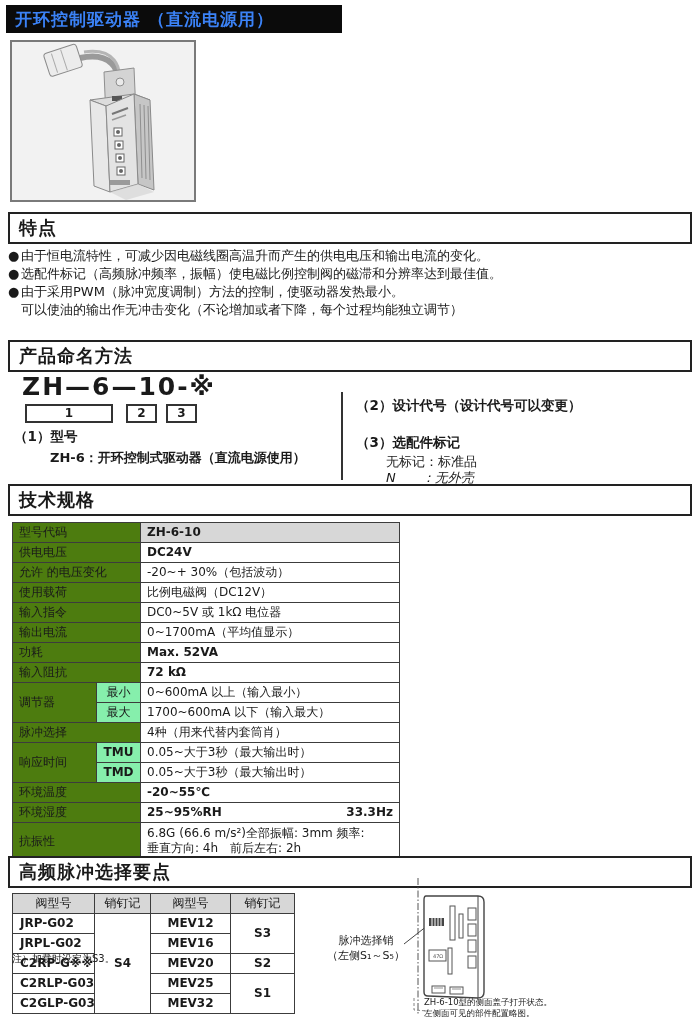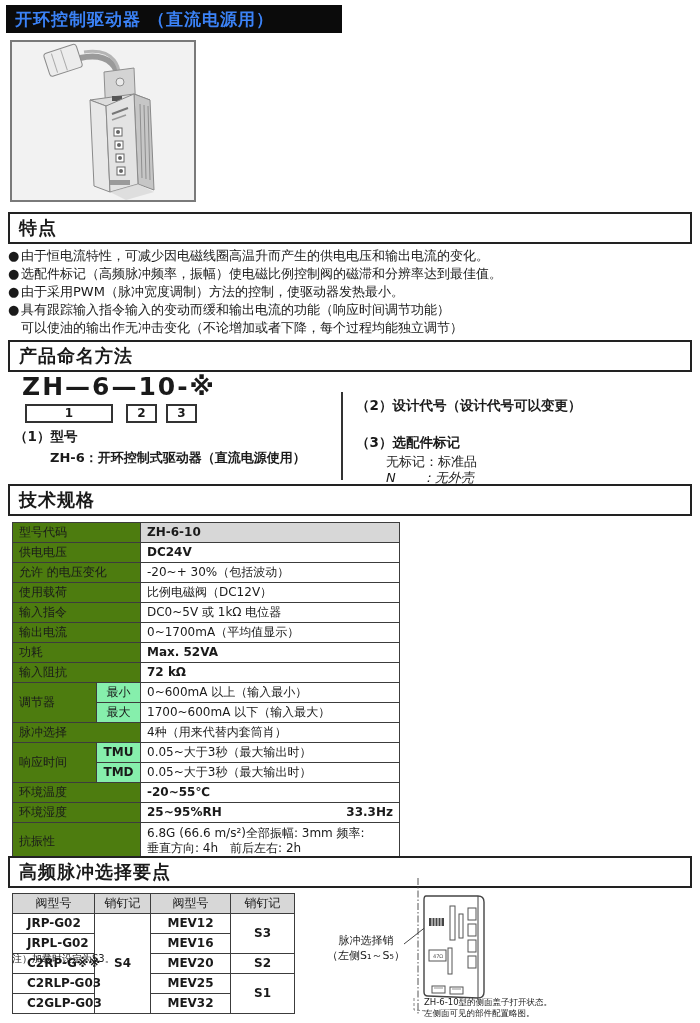--- a/index.html
+++ b/index.html
@@ -62,21 +62,21 @@
   
   .pin-table{
     position:absolute;left:12px;top:893px;width:282px;border-collapse:collapse;
     font-size:12px;table-layout:fixed;
   }
   .pin-table td{
     border:1px solid #3c3c3c;height:17px;padding:1px 4px;line-height:15px;
     white-space:nowrap;
   }
   .pin-table td.hd{background:#d7d7d7;text-align:center;}
-  .pin-table td.model{font-weight:bold;padding-left:14px;}
+  .pin-table td.model{font-weight:bold;padding-left:7px;}
   .pin-table td.mev{font-weight:bold;text-align:center;}
   .pin-table td.pin{font-weight:bold;text-align:center;}
   .pc1{width:82px;}.pc2{width:56px;}.pc3{width:80px;}.pc4{width:64px;}
   .pin-note{position:absolute;left:12px;top:952px;font-size:10px;}
   
   .diag-label{
     position:absolute;left:318px;top:933px;width:96px;text-align:center;
     font-size:11px;line-height:15px;white-space:nowrap;
   }
   .diag-svg{position:absolute;left:404px;top:878px;}
@@ -135,21 +135,20 @@
 
     <polygon points="98,150 126,142 142,150 114,158" fill="#d0d0d0" opacity="0.6"></polygon>
   </svg>
 </div>
 
 <div class="section-hd" style="top:212px;">特点</div>
 <div class="features">
   <div class="feat-line"><span class="blt">●</span><span>由于恒电流特性，可减少因电磁线圈高温升而产生的供电电压和输出电流的变化。</span></div>
   <div class="feat-line"><span class="blt">●</span><span>选配件标记（高频脉冲频率，振幅）使电磁比例控制阀的磁滞和分辨率达到最佳值。</span></div>
   <div class="feat-line"><span class="blt">●</span><span>由于采用PWM（脉冲宽度调制）方法的控制，使驱动器发热最小。</span></div>
-  <div class="feat-line"><span class="blt">●</span><span>具有跟踪输入指令输入的变动而缓和输出电流的功能（响应时间调节功能）</span></div>
   <div class="feat-line cont"><span>可以使油的输出作无冲击变化（不论增加或者下降，每个过程均能独立调节）</span></div>
 </div>
 
 <div class="section-hd" style="top:340px;">产品命名方法</div>
 <div class="model-code">ZH—6—10-※</div>
 <div class="nbox n1">1</div>
 <div class="nbox n2">2</div>
 <div class="nbox n3">3</div>
 <div class="nm-b" style="left:14px;top:428px;">（1）型号</div>
 <div class="nm-r" style="left:50px;top:449px;font-weight:bold;">ZH-6：开环控制式驱动器（直流电源使用）</div>

